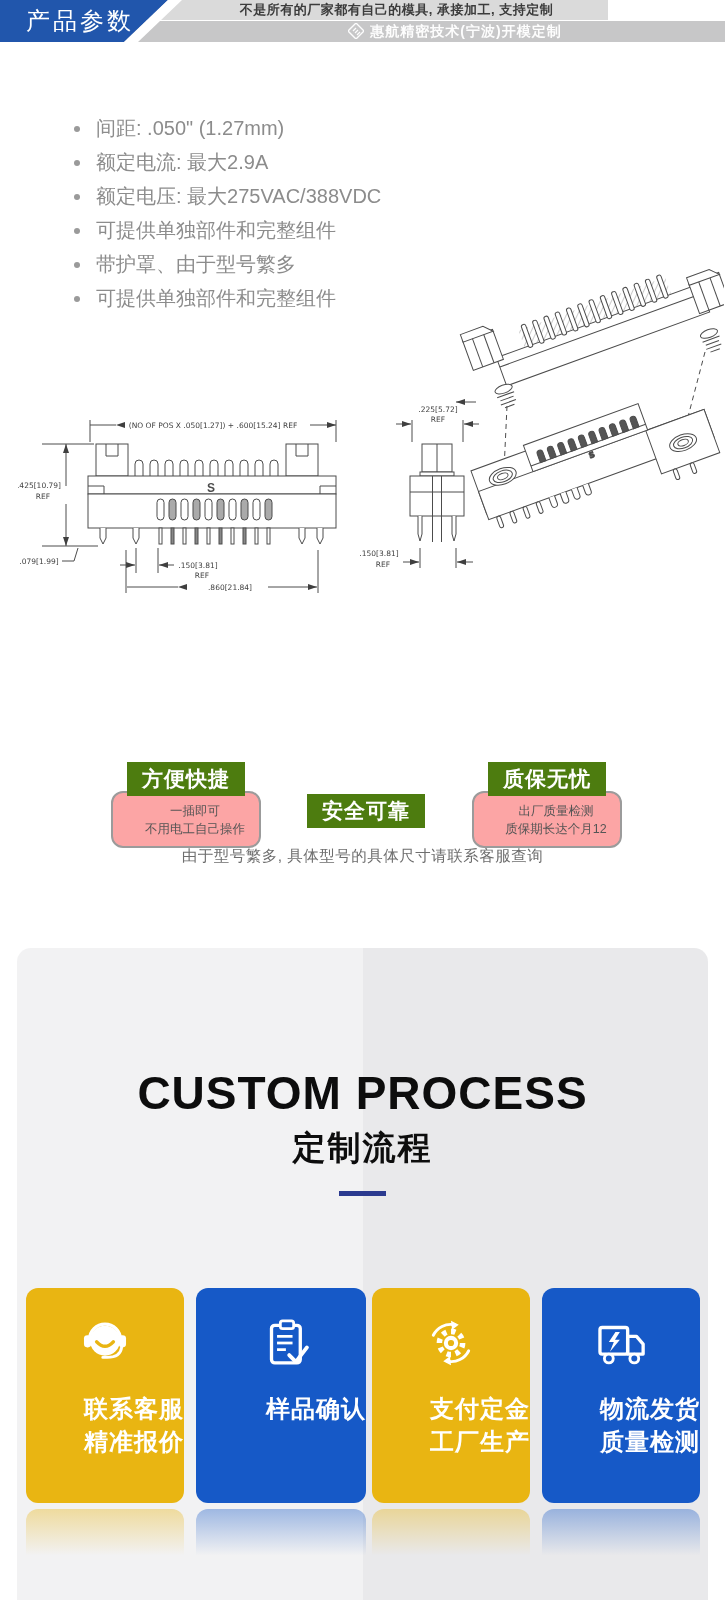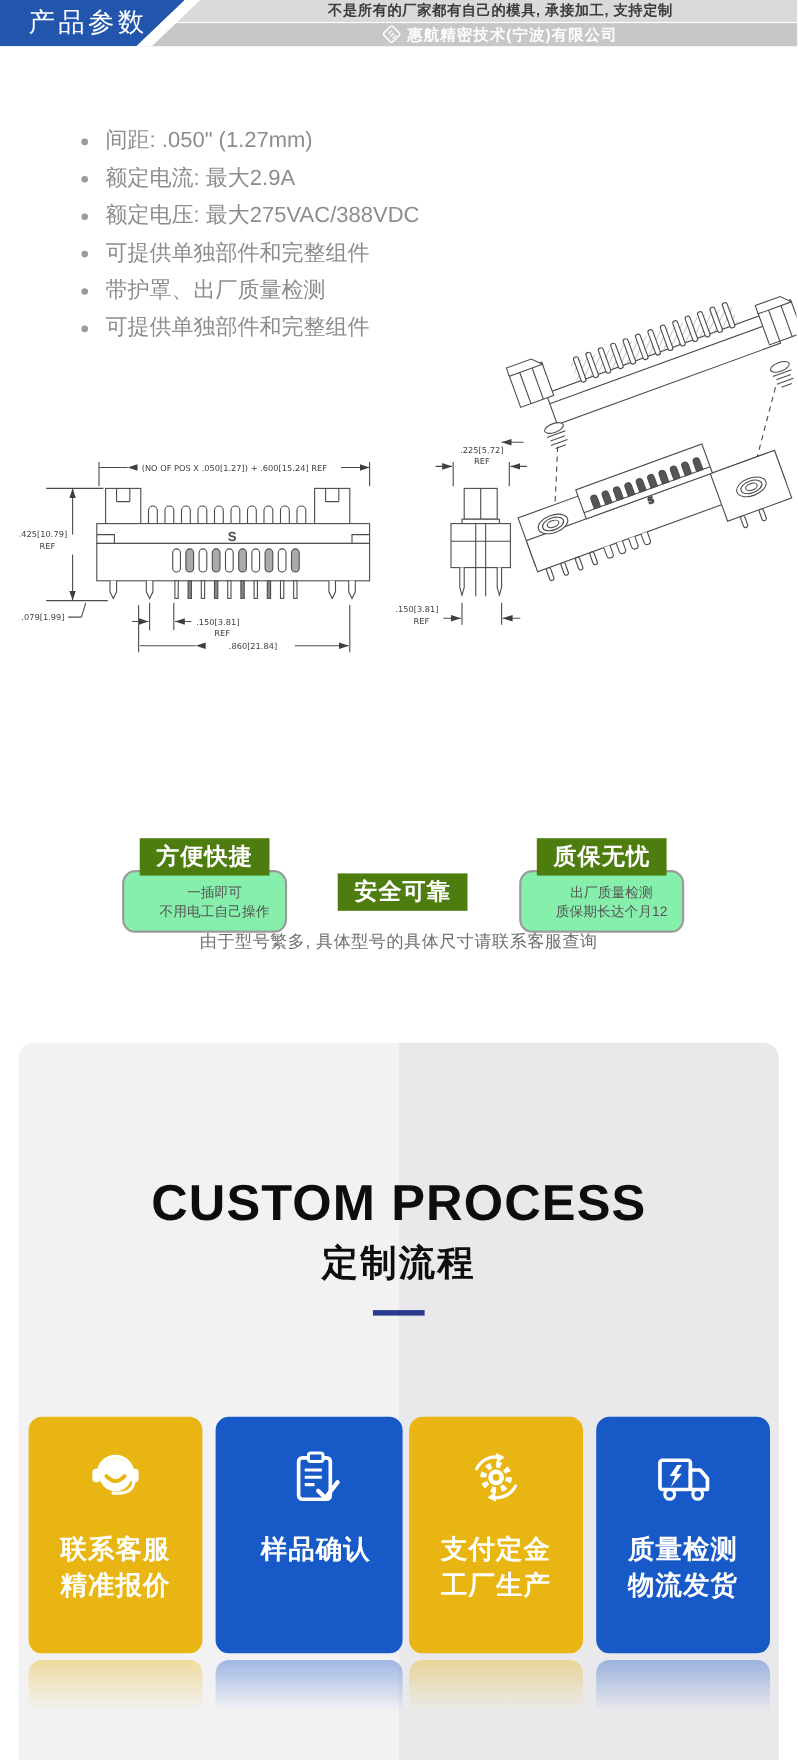--- a/index.html
+++ b/index.html
@@ -1,21 +1,21 @@
 <!DOCTYPE html>
 <html><head>
 <meta charset="utf-8">
 <style>
   html,body{margin:0;padding:0;}
   body{font-family:"Liberation Sans","DejaVu Sans",sans-serif;background:#fff;}
   .page{position:relative;width:725px;height:1600px;background:#fff;overflow:hidden;}
 
   
   .hdr{position:absolute;left:0;top:0;width:725px;height:42px;}
-  .band1{position:absolute;left:0;top:0;width:725px;height:20px;background:#dadada;}
+  .band1{position:absolute;left:0;top:0;width:608px;height:20px;background:#dadada;}
   .band2{position:absolute;left:0;top:21px;width:725px;height:21px;background:#c7c7c8;}
   .band1 .txt{position:absolute;left:185px;right:0;top:0;height:20px;line-height:20px;text-align:center;
     font-size:13px;font-weight:700;color:#3c3c3c;letter-spacing:.5px;}
   .band2 .txt{position:absolute;left:185px;right:0;top:0;height:21px;line-height:21px;text-align:center;
     font-size:14px;font-weight:700;color:#fdfdfd;letter-spacing:1px;}
   .band2 .logo{display:inline-block;vertical-align:-3px;margin-right:6px;}
   .ribbon{position:absolute;left:0;top:0;width:172px;height:42px;background:#2156ac;
     clip-path:polygon(0 0,168px 0,124px 100%,0 100%);}
   .ribbon-slash{position:absolute;left:0;top:0;width:200px;height:42px;background:#fff;
     clip-path:polygon(168px 0,182px 0,138px 100%,124px 100%);}
@@ -36,21 +36,21 @@
   .dim{font-size:8px;fill:#3f3f3f;font-family:"DejaVu Sans",sans-serif;}
   .dim-sm{font-size:7.5px;fill:#3f3f3f;font-family:"DejaVu Sans",sans-serif;}
 
   
   .features{position:absolute;left:0;top:762px;width:725px;}
   .feature{position:absolute;width:150px;text-align:center;}
   .f1{left:111px;} .f2{left:291px;margin-top:32px;} .f3{left:472px;}
   .feature .ftitle{position:relative;z-index:2;margin:0 auto;width:118px;height:34px;line-height:34px;
     background:#4d7c0f;color:#fff;font-size:21px;font-weight:700;letter-spacing:1px;}
   .feature .fbox{position:relative;z-index:1;margin-top:-5px;border:2px solid #9b9b9b;border-radius:12px;
-    background:#86efac;padding:9px 2px 8px 20px;font-size:12.5px;color:#555;line-height:18px;white-space:nowrap;}
+    background:#fca5a5;padding:9px 2px 8px 20px;font-size:12.5px;color:#555;line-height:18px;white-space:nowrap;}
 
   .note{position:absolute;left:0;top:846px;width:725px;text-align:center;
     font-size:15.5px;color:#6e6e6e;letter-spacing:.5px;}
 
   
   .panel{position:absolute;left:17px;top:948px;width:691px;height:652px;border-radius:14px 14px 0 0;
     background:linear-gradient(90deg,#f2f2f3 0 50%,#e9e9eb 50% 100%);}
   .title-en{position:absolute;left:0;top:118px;width:100%;text-align:center;
     font-size:46px;font-weight:700;color:#0d0d0d;letter-spacing:1px;}
   .title-zh{position:absolute;left:0;top:178px;width:100%;text-align:center;
@@ -58,21 +58,21 @@
   .divider{position:absolute;left:50%;top:243px;width:47px;height:5px;margin-left:-24px;background:#2b3a8f;}
 
   
   .steps{position:absolute;left:0;top:340px;width:691px;height:312px;}
   .step{position:absolute;top:0;width:158px;height:215px;border-radius:12px;color:#fff;text-align:center;}
   .s1{left:9px;} .s2{left:179px;padding-left:12px;} .s3{left:355px;} .s4{left:525px;}
   .step-yellow{background:#e9b512;}
   .step-blue{background:#1659c7;}
   .step .sicon{margin-top:24px;height:62px;}
   .step .sline{font-size:24px;font-weight:700;line-height:33px;letter-spacing:1px;}
-  .step .stext{margin-top:18px;}
+  .step .stext{margin-top:18px;text-align:right;}
   .reflect{position:absolute;top:221px;width:158px;height:62px;border-radius:12px;}
   .reflect-yellow{background:linear-gradient(180deg,rgba(233,181,18,.38),rgba(233,181,18,0) 75%);}
   .reflect-blue{background:linear-gradient(180deg,rgba(22,89,199,.38),rgba(22,89,199,0) 75%);}
 </style>
 </head>
 <body>
 
 <div class="page">
 
   <div class="hdr">
@@ -81,34 +81,34 @@
     </div>
     <div class="band2">
       <div class="txt">
         <span class="logo">
           <svg width="16" height="16" viewBox="0 0 16 16">
             <polygon points="8,0 16,8 8,16 0,8" fill="none" stroke="#fdfdfd" stroke-width="1.4"></polygon>
             <line x1="5" y1="8" x2="8" y2="5" stroke="#fdfdfd" stroke-width="1.2"></line>
             <line x1="7" y1="10" x2="10" y2="7" stroke="#fdfdfd" stroke-width="1.2"></line>
             <line x1="9" y1="12" x2="12" y2="9" stroke="#fdfdfd" stroke-width="1.2"></line>
           </svg>
-        </span><span>惠航精密技术(宁波)有限公司</span>
+        </span><span>惠航精密技术(宁波)开模定制</span>
       </div>
     </div>
     <div class="ribbon"></div>
     <div class="ribbon-slash"></div>
     <div class="ribbon-label">产品参数</div>
   </div>
 
   <ul class="specs">
     <li>间距: .050" (1.27mm)</li>
     <li>额定电流: 最大2.9A</li>
     <li>额定电压: 最大275VAC/388VDC</li>
     <li>可提供单独部件和完整组件</li>
-    <li>带护罩、出厂质量检测</li>
+    <li>带护罩、由于型号繁多</li>
     <li>可提供单独部件和完整组件</li>
   </ul>
 
   <div class="drawing dwg-iso">
     <svg width="272" height="300" viewBox="0 0 272 300">
       <defs>
         <pattern id="hh" patternUnits="userSpaceOnUse" width="5" height="5" patternTransform="rotate(45)">
           <line x1="0" y1="0" x2="0" y2="5" stroke="#9a9a9a" stroke-width="1"></line>
         </pattern>
         <marker id="arwL" markerWidth="10" markerHeight="8" refX="1" refY="4" orient="auto">
@@ -434,22 +434,22 @@
         <div class="sicon">
           <svg width="62" height="62" viewBox="0 0 56 56">
             <rect x="9" y="14" width="25" height="24" rx="2" fill="none" stroke="#fff" stroke-width="3"></rect>
             <path d="M34 22 h8 l6 7 v9 h-14 z" fill="none" stroke="#fff" stroke-width="3" stroke-linejoin="round"></path>
             <circle cx="17" cy="42" r="4" fill="#1659c7" stroke="#fff" stroke-width="2.6"></circle>
             <circle cx="40" cy="42" r="4" fill="#1659c7" stroke="#fff" stroke-width="2.6"></circle>
             <path d="M23 18 l-6 9 h4.5 l-3.5 9 l9 -11 h-4.5 l4.5 -7 z" fill="#fff"></path>
           </svg>
         </div>
         <div class="stext">
+          <div class="sline">物流发货</div>
           <div class="sline">质量检测</div>
-          <div class="sline">物流发货</div>
         </div>
       </div>
       <div class="reflect reflect-blue s4"></div>
 
     </div>
   </div>
 
 </div>
 
 </body></html>

